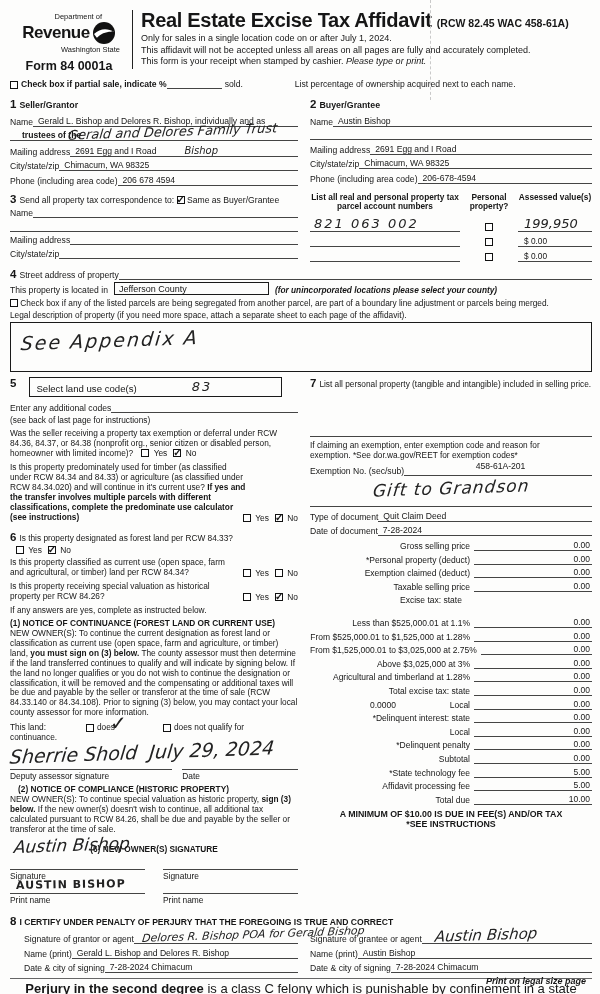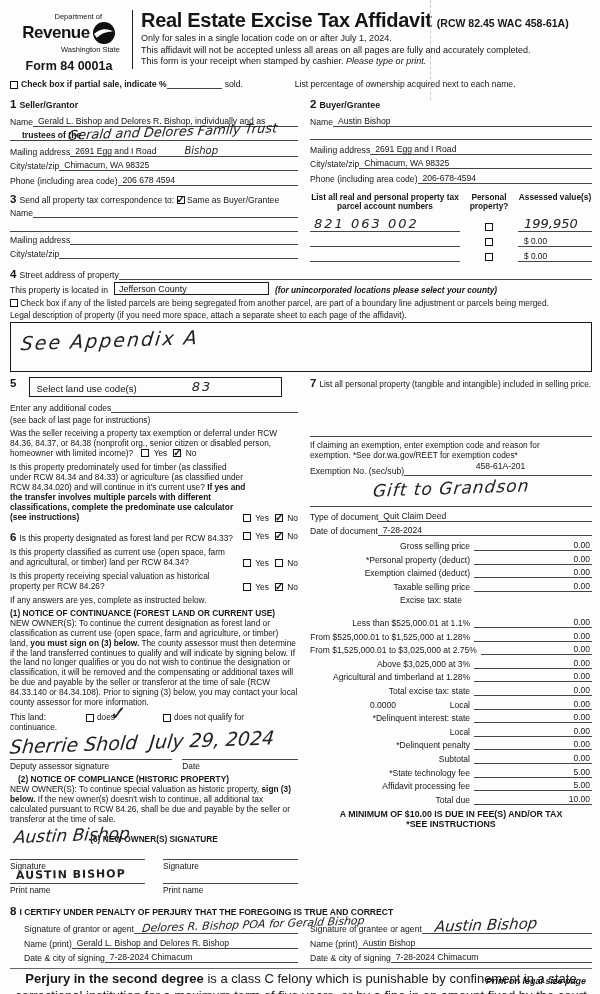--- a/index.html
+++ b/index.html
@@ -242,21 +242,21 @@
         <span>Was the seller receiving a property tax exemption or deferral under RCW 84.36, 84.37, or 84.38 (nonprofit org., senior citizen or disabled person, homeowner with limited income)?</span>
         <span class="yn"><span class="cb"></span> <span>Yes</span><span class="cb ck"></span> <span>No</span></span>
       </div>
 
       <div class="para" style="margin-top:4px; position:relative; padding-right:52px;">
         <span>Is this property predominately used for timber (as classified under RCW 84.34 and 84.33) or agriculture (as classified under RCW 84.34.020) and will continue in it's current use? </span><span class="b">If yes and the transfer involves multiple parcels with different classifications, complete the predominate use calculator (see instructions)</span>
         <span class="yn" style="position:absolute; right:0; bottom:0;"><span class="cb"></span> <span>Yes</span><span class="cb ck"></span> <span>No</span></span>
       </div>
 
       <div style="margin-top:8px;">
-        <div style="display:flex;" class="para">
+        <div style="display:flex;flex-direction:column;" class="para">
             <div style="flex:1;"><span class="secnum">6</span><span>Is this property designated as forest land per RCW 84.33?</span></div>
           <span class="yn" style="align-self:flex-start;"><span class="cb"></span> <span>Yes</span><span class="cb ck"></span> <span>No</span></span>
           </div>
         <div style="display:flex; margin-top:3px;" class="para">
             <div style="flex:1;">Is this property classified as current use (open space, farm and agricultural, or timber) land per RCW 84.34?</div>
           <span class="yn" style="align-self:flex-end;"><span class="cb"></span> <span>Yes</span><span class="cb"></span> <span>No</span></span>
           </div>
         <div style="display:flex; margin-top:4px;" class="para">
             <div style="flex:1;">Is this property receiving special valuation as historical property per RCW 84.26?</div>
           <span class="yn" style="align-self:flex-end;"><span class="cb"></span> <span>Yes</span><span class="cb ck"></span> <span>No</span></span>

